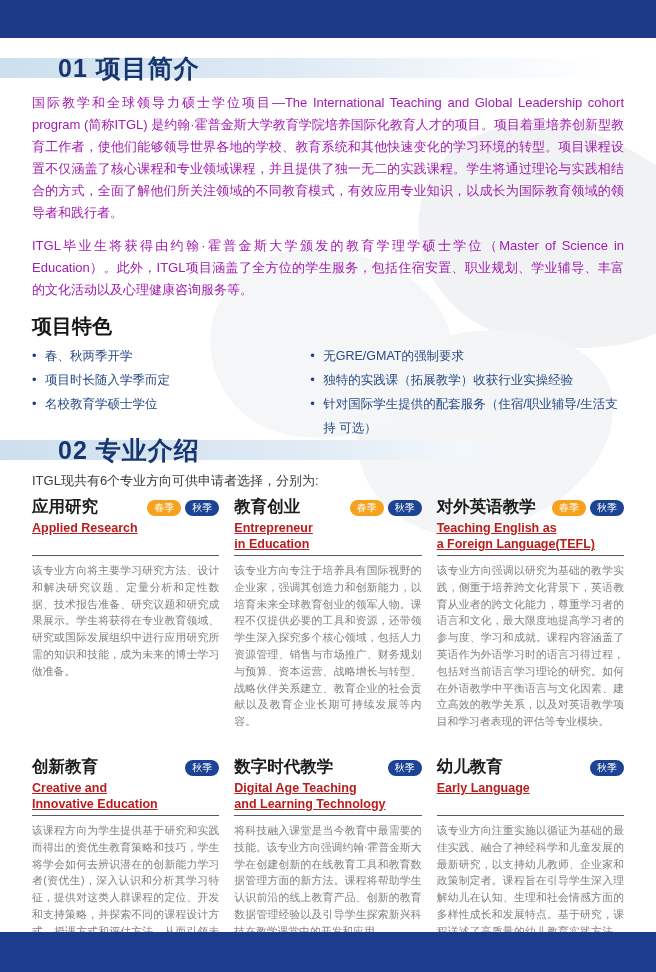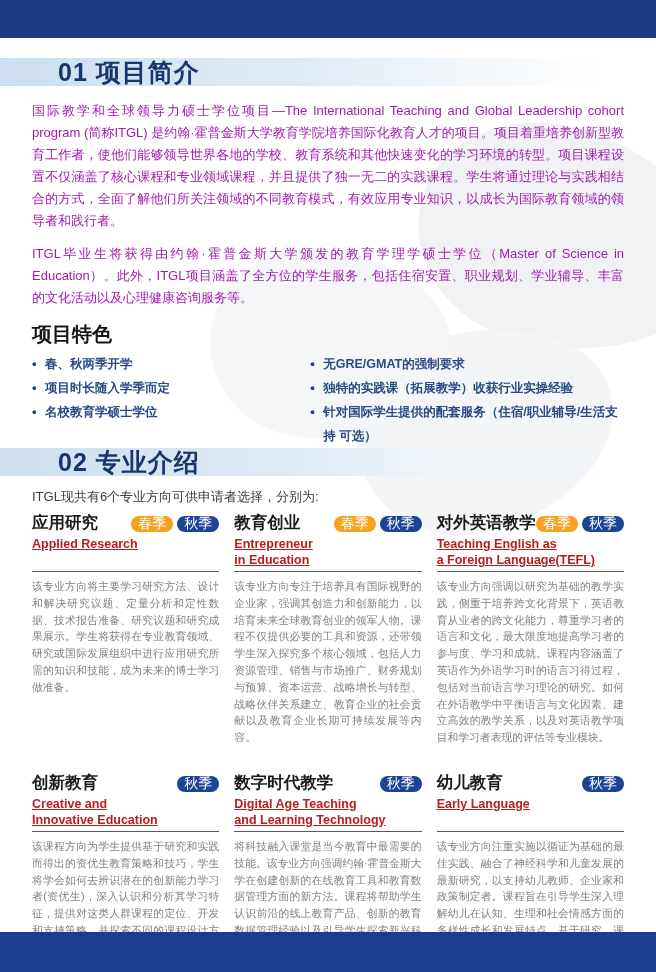--- a/index.html
+++ b/index.html
@@ -16,21 +16,21 @@
   .wm1{width:300px;height:220px;right:-60px;top:130px;transform:rotate(18deg);}
   .wm2{width:260px;height:200px;right:40px;top:330px;transform:rotate(-12deg);background:#f3f5f7;}
   .wm3{width:240px;height:190px;left:210px;top:250px;transform:rotate(8deg);background:#f5f6f8;}
 
   .content{position:relative;z-index:1;}
 
   .topbar{height:38px;background:#1c3a85;}
   .footerbar{position:absolute;left:0;right:0;bottom:0;height:40px;background:#1c3d8f;z-index:2;}
 
   .band{
-    margin-top:20px;height:28px;
+    margin-top:20px;height:20px;
     display:flex;align-items:center;
     padding-left:58px;
     background:linear-gradient(90deg,#cddfee 0%,#dfeaf4 45%,#f2f7fb 70%,rgba(255,255,255,0) 92%);
     font-size:25px;font-weight:bold;color:#17356e;letter-spacing:1px;
   }
   .band.second{margin-top:0;}
 
   .para{
     margin:14px 32px 0;
     font-size:13px;line-height:22px;color:#a21caf;
@@ -43,42 +43,42 @@
     font-size:20px;font-weight:bold;color:#151515;
   }
   .features{
     display:flex;margin:4px 32px 0;
   }
   .features ul{list-style:none;margin:0;padding:0;}
   .features .col-left{flex:0 0 47%;}
   .features .col-right{flex:1;}
   .features li{
     position:relative;padding-left:13px;
-    font-size:12.5px;line-height:24px;color:#2a4a85;font-weight:bold;
+    font-size:12.5px;line-height:24px;color:#2a4a85;
   }
   .features li::before{
     content:"•";position:absolute;left:0;color:#1d3d8a;font-size:13px;
   }
 
   .intro-line{
     margin:12px 32px 0;
     font-size:13px;color:#3c3c3c;
   }
 
   .cards{
     margin:8px 32px 0;
     display:grid;
     grid-template-columns:1fr 1fr 1fr;
     column-gap:15px;row-gap:28px;
   }
   .card-head{display:flex;justify-content:space-between;align-items:flex-start;}
   .card-title{font-size:16.5px;font-weight:bold;color:#1b1b1b;line-height:20px;font-family:Liberation Mono, monospace;}
   .badges{display:flex;gap:4px;margin-top:2px;flex:0 0 auto;}
   .badge{
-    font-size:14px;line-height:13px;color:#ffffff;
+    font-size:10px;line-height:13px;color:#ffffff;
     padding:1px 7px 2px;border-radius:9px;white-space:nowrap;
   }
   .badge.spring{background:#f6a21e;}
   .badge.fall{background:#1d4394;}
   .card-sub{
     margin-top:2px;min-height:32px;
     font-size:12.5px;font-weight:bold;color:#b91c1c;line-height:16px;
     white-space:pre-line;
     text-decoration:underline;
   }

